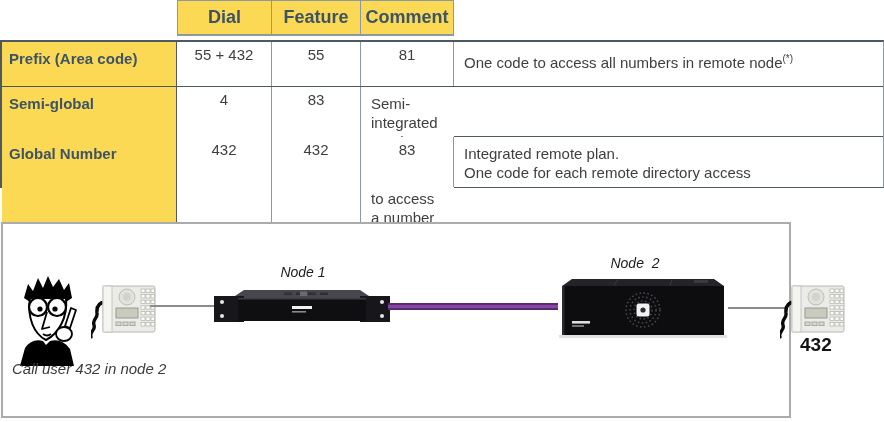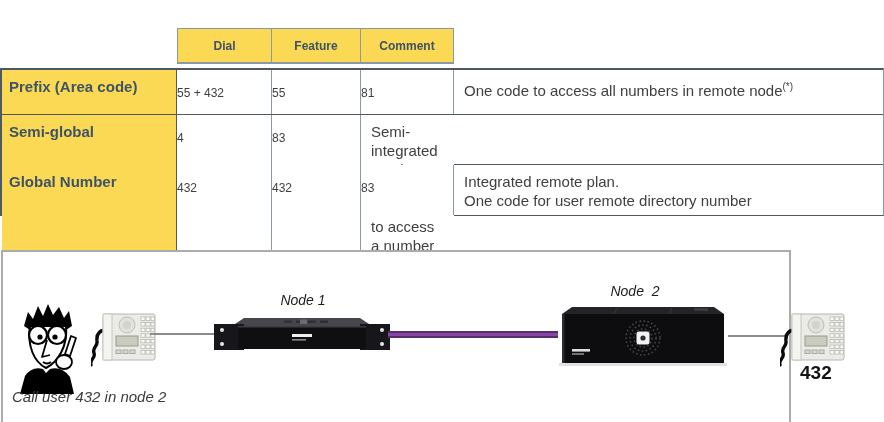--- a/index.html
+++ b/index.html
@@ -22,21 +22,21 @@
   }
   
   .tbl{width:884px;}
   .hdr-row{display:grid;grid-template-columns:177px 95px 89px 93px 1fr;}
   .hdr-cell{
     background:var(--yellow);
     border-top:1px solid var(--border-light);
     border-bottom:2px solid var(--border-light);
     border-right:1px solid var(--border-light);
     height:36px;display:flex;align-items:center;justify-content:center;
-    font-weight:bold;font-size:12px;color:var(--header-text);margin-top:28px;
+    font-weight:bold;font-size:18px;color:var(--header-text);
   }
   .hdr-cell.first-of-data{border-left:1px solid var(--border-light);}
   .hdr-spacer{background:#fff;border:none;}
   .tbl-gap{height:4px;}
   .tbl-body{
     border-top:2px solid var(--border-dark);
     border-left:2px solid var(--border-dark);
     border-right:1px solid var(--border-light);
     border-bottom:1px solid var(--border-dark);
   }
@@ -46,21 +46,21 @@
   }
   .body-row:last-child{border-bottom:none;}
   .row-hdr{
     background:var(--yellow);
     border-right:1px solid var(--border-dark);
     font-weight:bold;font-size:15px;color:var(--header-text);
     padding:8px 6px 0 7px;
   }
   .num-cell{
     background:#fff;border-right:1px solid var(--border-light);
-    font-size:12px;padding-top:16px;
+    text-align:center;font-size:15px;padding-top:4px;
   }
   .comment-cell{
     background:#fff;font-size:15px;line-height:19px;
     padding:7px 8px 0 10px;
   }
   .comment-cell sup{font-size:10px;}
   .r1{height:45px;} .r2{height:50px;} .r3{height:50px;}
 
   
   .diagram-box{
@@ -117,21 +117,21 @@
         </div>
     </div>
 
     <div class="body-row r3">
       <div class="row-hdr">Global Number</div>
       <div class="num-cell">432</div>
       <div class="num-cell">432</div>
       <div class="num-cell">83</div>
       <div class="comment-cell">
           <div>Integrated remote plan.</div>
-          <div>One code for user remote directory number</div>
+          <div>One code for each remote directory access</div>
         </div>
     </div>
 
   </div>
 </div>
 
 <div class="diagram-box">
 
   <svg class="abs" style="left:13px;top:50px;" width="64" height="92" viewBox="0 0 64 92">
     <polygon points="8,24 12,10 17,17 22,4 27,14 32,2 37,13 43,5 48,16 53,9 56,24 50,28 14,28" fill="#000"></polygon>

